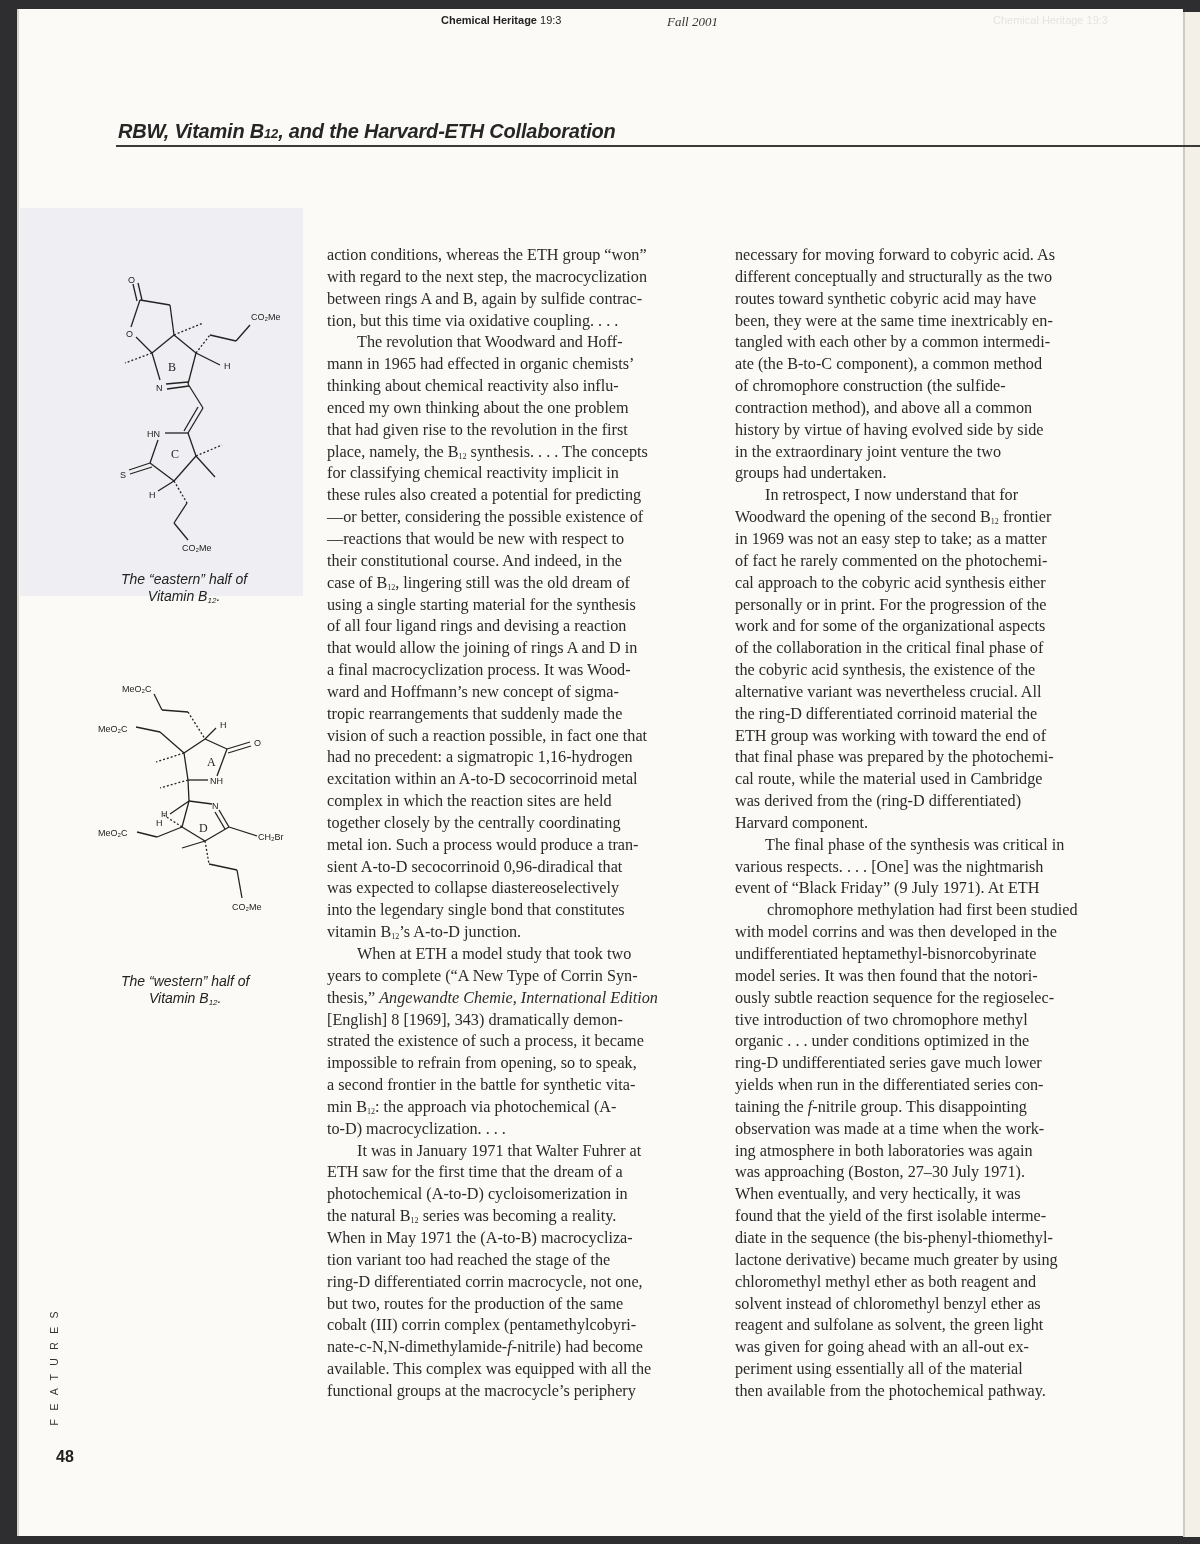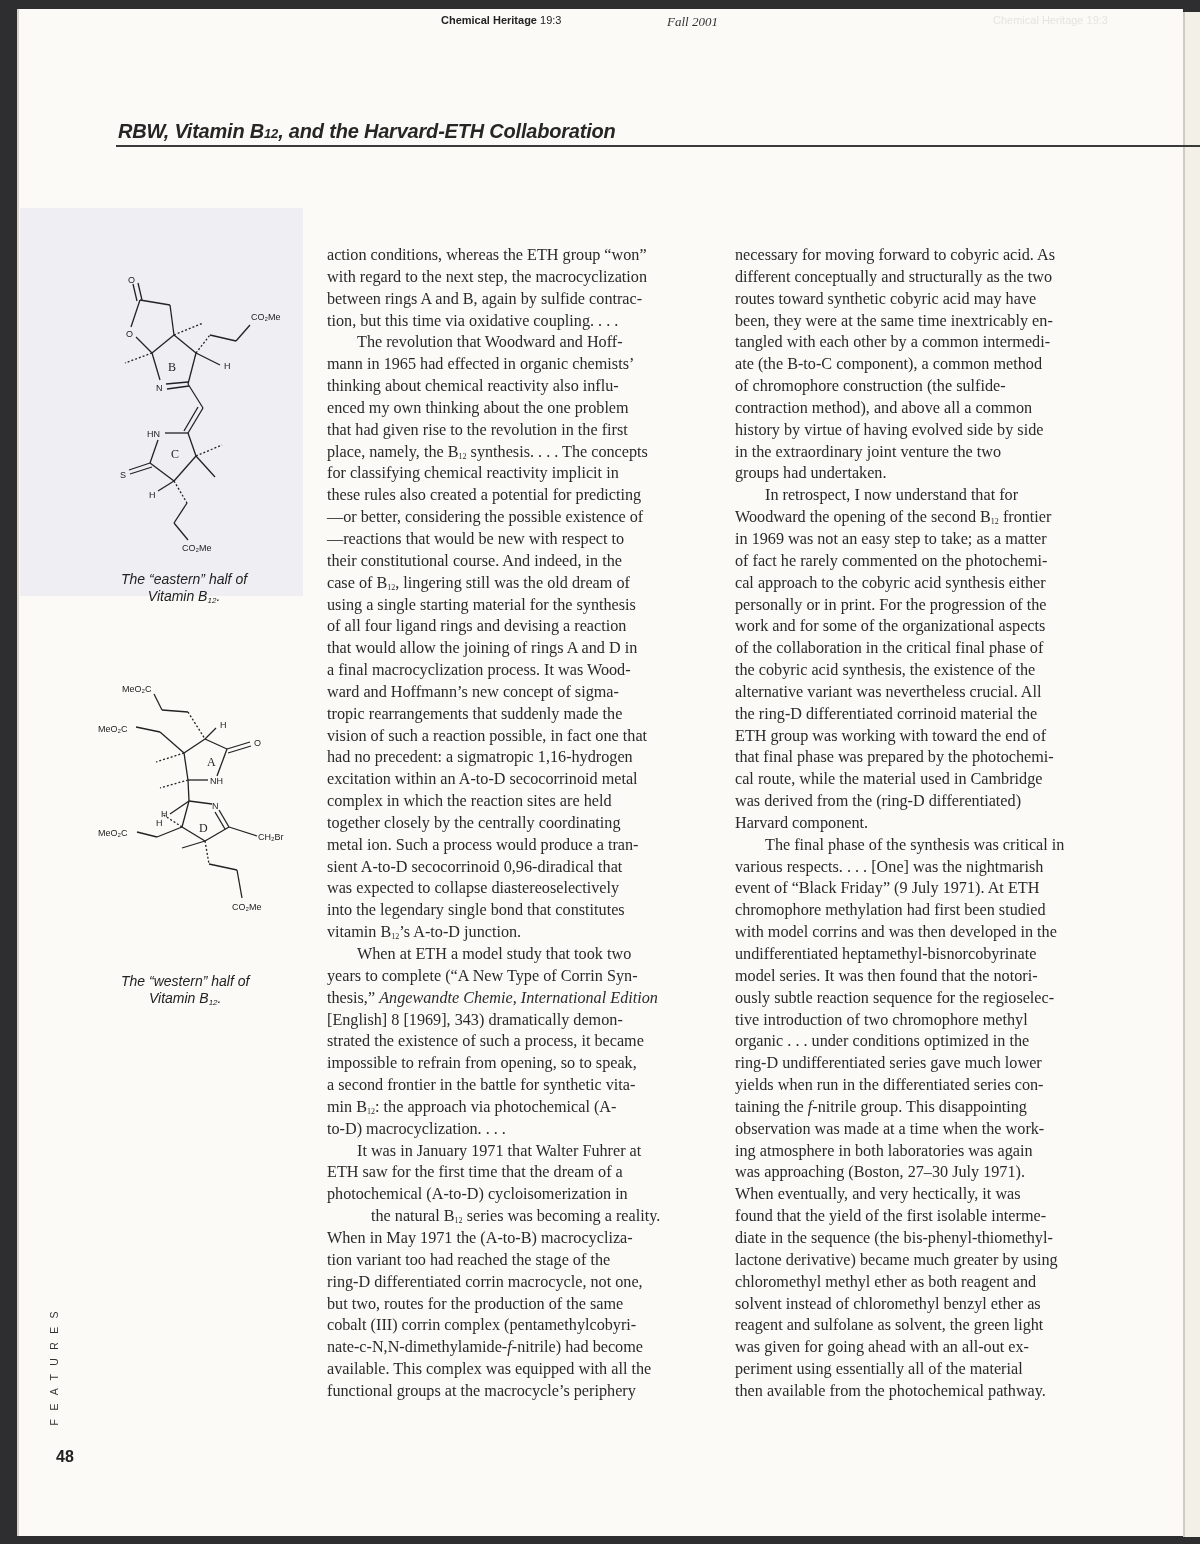--- a/index.html
+++ b/index.html
@@ -253,21 +253,21 @@
     <div style="white-space: nowrap;">thesis,” <i><i>Angewandte Chemie, International Edition</i></i></div>
     <div style="white-space: nowrap;">[English] 8 [1969], 343) dramatically demon-</div>
     <div style="white-space: nowrap;">strated the existence of such a process, it became</div>
     <div style="white-space: nowrap;">impossible to refrain from opening, so to speak,</div>
     <div style="white-space: nowrap;">a second frontier in the battle for synthetic vita-</div>
     <div style="white-space: nowrap;">min B<sub>12</sub>: the approach via photochemical (A-</div>
     <div style="white-space: nowrap;">to-D) macrocyclization. . . .</div>
     <div style="white-space: nowrap;"><span style="display:inline-block;width:30px"></span>It was in January 1971 that Walter Fuhrer at</div>
     <div style="white-space: nowrap;">ETH saw for the first time that the dream of a</div>
     <div style="white-space: nowrap;">photochemical (A-to-D) cycloisomerization in</div>
-    <div style="white-space: nowrap; margin-left: 44px;">the natural B<sub>12</sub> series was becoming a reality.</div>
+    <div style="white-space: nowrap;">the natural B<sub>12</sub> series was becoming a reality.</div>
     <div style="white-space: nowrap;">When in May 1971 the (A-to-B) macrocycliza-</div>
     <div style="white-space: nowrap;">tion variant too had reached the stage of the</div>
     <div style="white-space: nowrap;">ring-D differentiated corrin macrocycle, not one,</div>
     <div style="white-space: nowrap;">but two, routes for the production of the same</div>
     <div style="white-space: nowrap;">cobalt (III) corrin complex (pentamethylcobyri-</div>
     <div style="white-space: nowrap;">nate-c-N,N-dimethylamide-<i>f</i>-nitrile) had become</div>
     <div style="white-space: nowrap;">available. This complex was equipped with all the</div>
     <div style="white-space: nowrap;">functional groups at the macrocycle’s periphery</div>
   </div>
 <div class="col col-2">
@@ -294,21 +294,21 @@
     <div style="white-space: nowrap;">alternative variant was nevertheless crucial. All</div>
     <div style="white-space: nowrap;">the ring-D differentiated corrinoid material the</div>
     <div style="white-space: nowrap;">ETH group was working with toward the end of</div>
     <div style="white-space: nowrap;">that final phase was prepared by the photochemi-</div>
     <div style="white-space: nowrap;">cal route, while the material used in Cambridge</div>
     <div style="white-space: nowrap;">was derived from the (ring-D differentiated)</div>
     <div style="white-space: nowrap;">Harvard component.</div>
     <div style="white-space: nowrap;"><span style="display:inline-block;width:30px"></span>The final phase of the synthesis was critical in</div>
     <div style="white-space: nowrap;">various respects. . . . [One] was the nightmarish</div>
     <div style="white-space: nowrap;">event of “Black Friday” (9 July 1971). At ETH</div>
-    <div style="white-space: nowrap;">chromophore methylation had first been studied</div>
+    <div style="white-space: nowrap; margin-left: 32px;">chromophore methylation had first been studied</div>
     <div style="white-space: nowrap;">with model corrins and was then developed in the</div>
     <div style="white-space: nowrap;">undifferentiated heptamethyl-bisnorcobyrinate</div>
     <div style="white-space: nowrap;">model series. It was then found that the notori-</div>
     <div style="white-space: nowrap;">ously subtle reaction sequence for the regioselec-</div>
     <div style="white-space: nowrap;">tive introduction of two chromophore methyl</div>
     <div style="white-space: nowrap;">organic . . . under conditions optimized in the</div>
     <div style="white-space: nowrap;">ring-D undifferentiated series gave much lower</div>
     <div style="white-space: nowrap;">yields when run in the differentiated series con-</div>
     <div style="white-space: nowrap;">taining the <i>f</i>-nitrile group. This disappointing</div>
     <div style="white-space: nowrap;">observation was made at a time when the work-</div>

